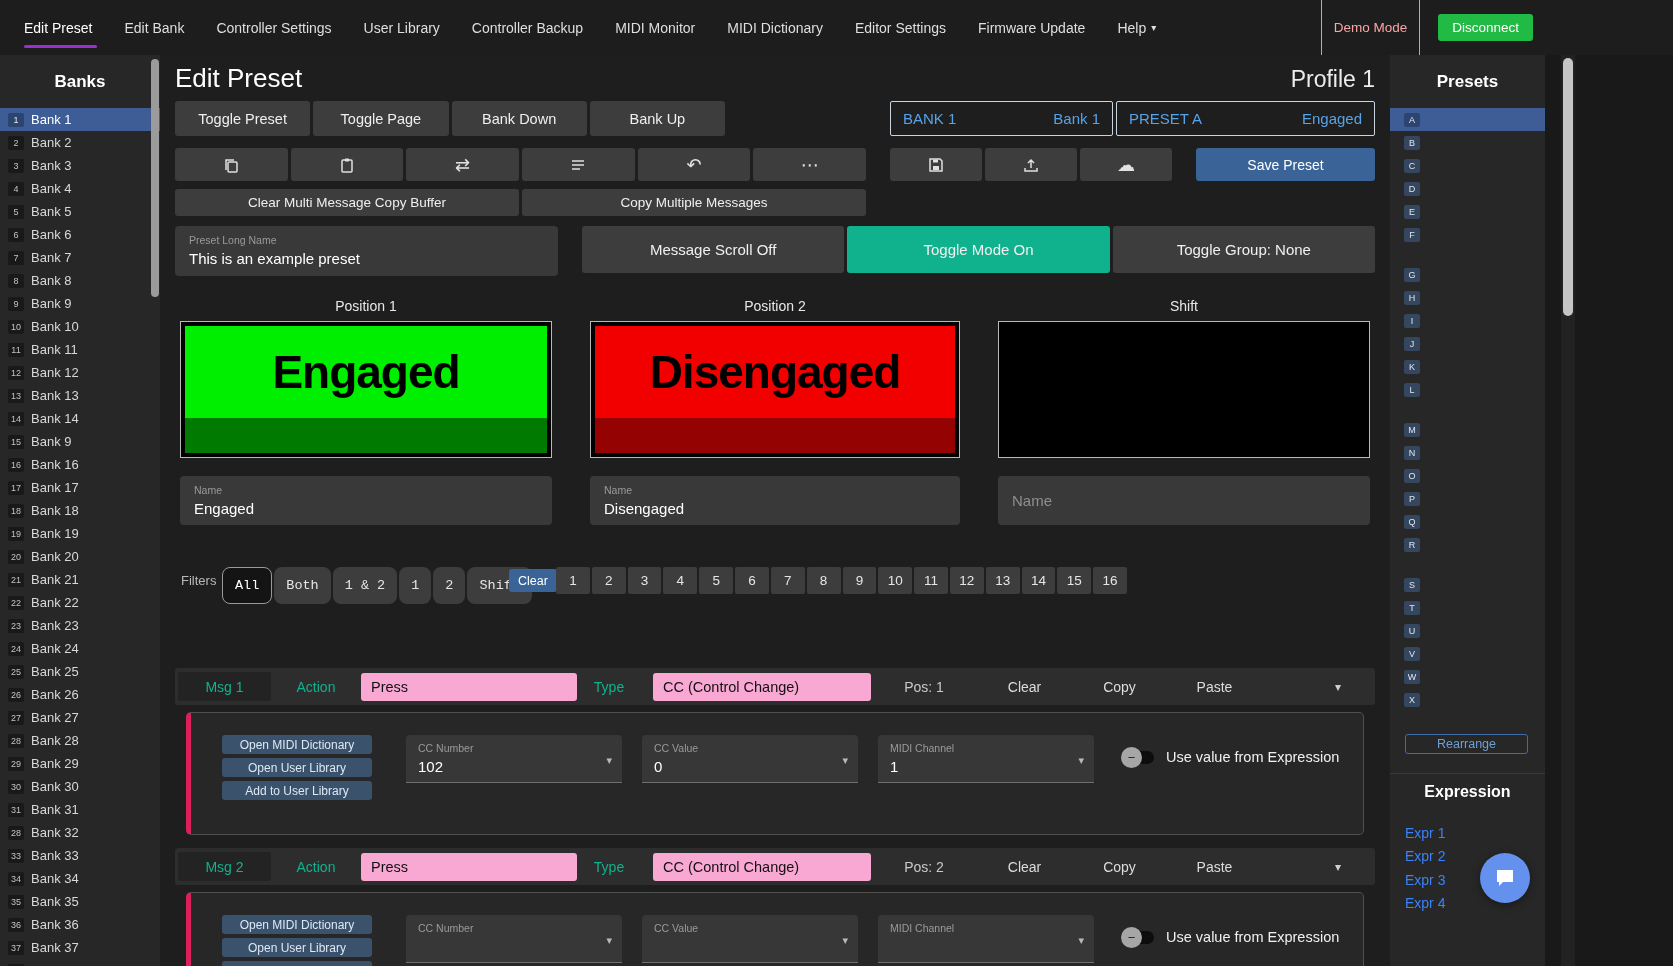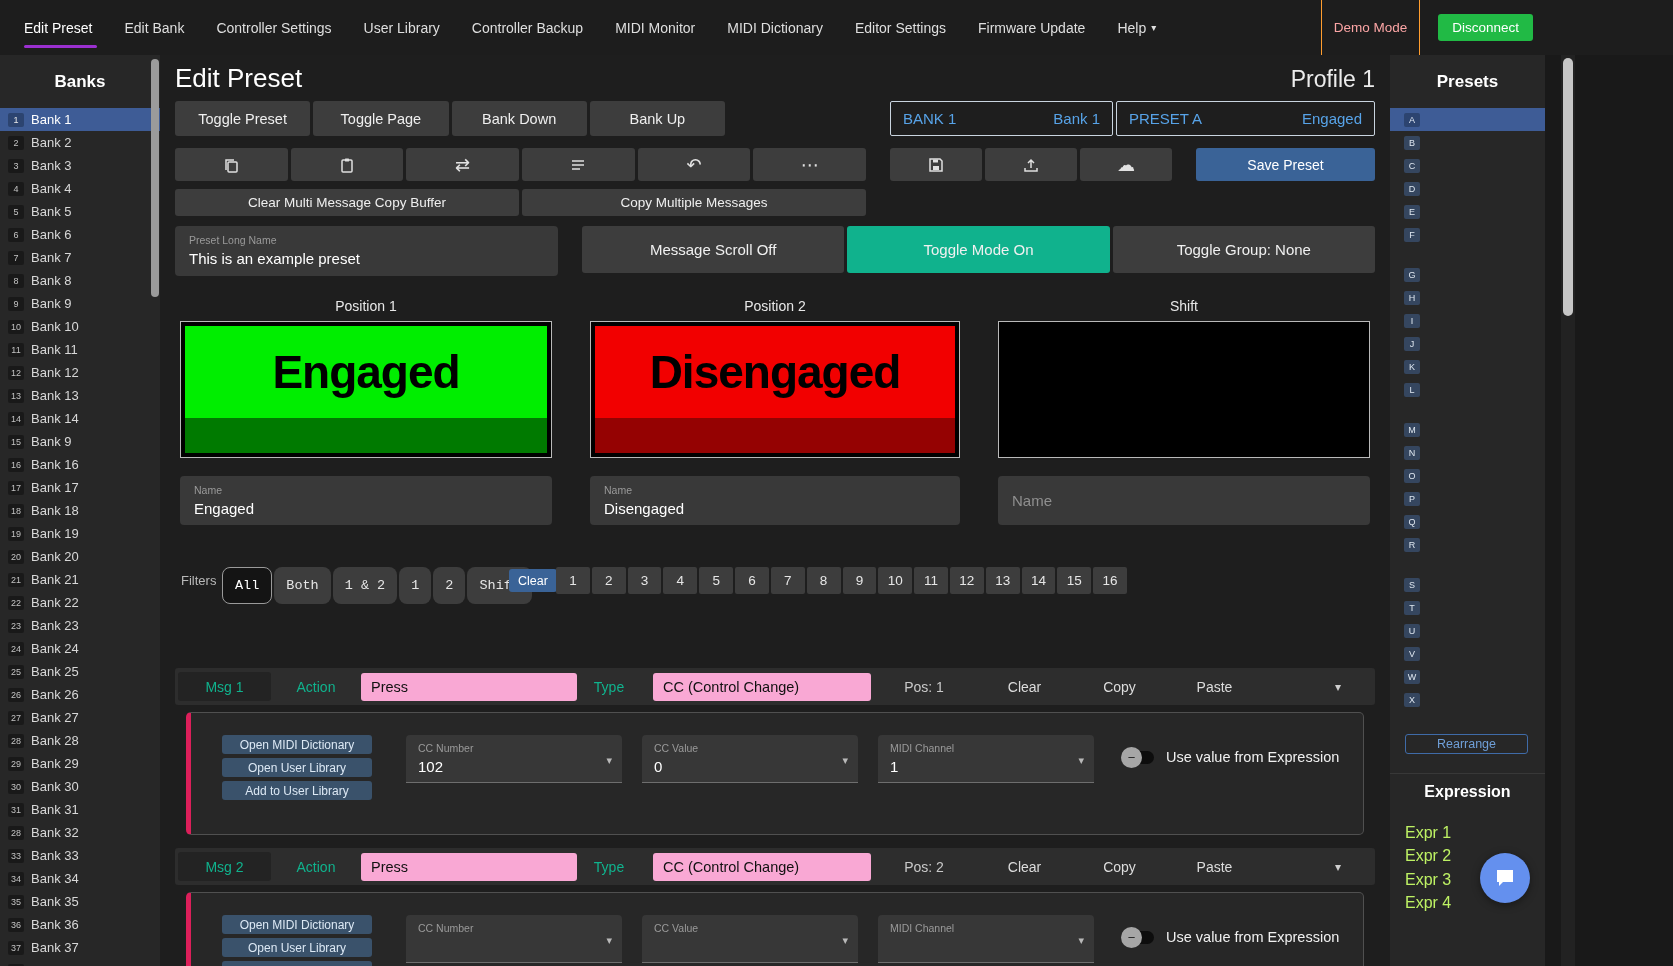--- a/index.html
+++ b/index.html
@@ -117,21 +117,21 @@
   .preset-groups { position: absolute; top: 53px; left: 0; width: 100%; }
   .preset-group { margin-bottom: 17px; }
   .preset-item { height: 23px; display: flex; align-items: center; padding-left: 14px; cursor: pointer; }
   .preset-item.selected { background: var(--selected_blue, #3e5c96); }
   .preset-badge { background: #35465f; color: #dfe7f0; }
   .preset-item.selected .preset-badge { background: #2c4470; }
   .rearrange-btn { position: absolute; left: 15px; top: 679px; width: 123px; height: 20px; background: transparent; border: 1px solid #3f6ba8; border-radius: 3px; color: #6f9fd8; font-size: 12.5px; font-family: inherit; cursor: pointer; }
   .expr-divider { position: absolute; left: 0; top: 718px; width: 100%; height: 1px; background: #383838; }
   .expr-header { position: absolute; left: 0; top: 728px; width: 100%; text-align: center; color: #fff; font-size: 16px; font-weight: 700; }
   .expr-list { position: absolute; left: 0; top: 766px; width: 100%; }
-  .expr-item { height: 23.5px; display: flex; align-items: center; padding-left: 15px; color: #bef264; font-size: 16px; cursor: pointer; }
+  .expr-item { height: 23.5px; display: flex; align-items: center; padding-left: 15px; color: #3b82f6; font-size: 14px; cursor: pointer; }
 
   
   .page-scrollbar { position: absolute; left: 1561px; top: 55px; width: 14px; height: 911px; background: #222; }
   .page-scroll-thumb { position: absolute; left: 2px; top: 3px; width: 10px; height: 258px; background: #c6c6c6; border-radius: 5px; }
   .chat-bubble { position: absolute; left: 1480px; top: 853px; width: 50px; height: 50px; border-radius: 50%; background: #6490ee; display: flex; align-items: center; justify-content: center; cursor: pointer; box-shadow: 0 2px 8px rgba(0,0,0,.4); }
 </style>
 </head>
 <body>
 
 <div class="topnav">

